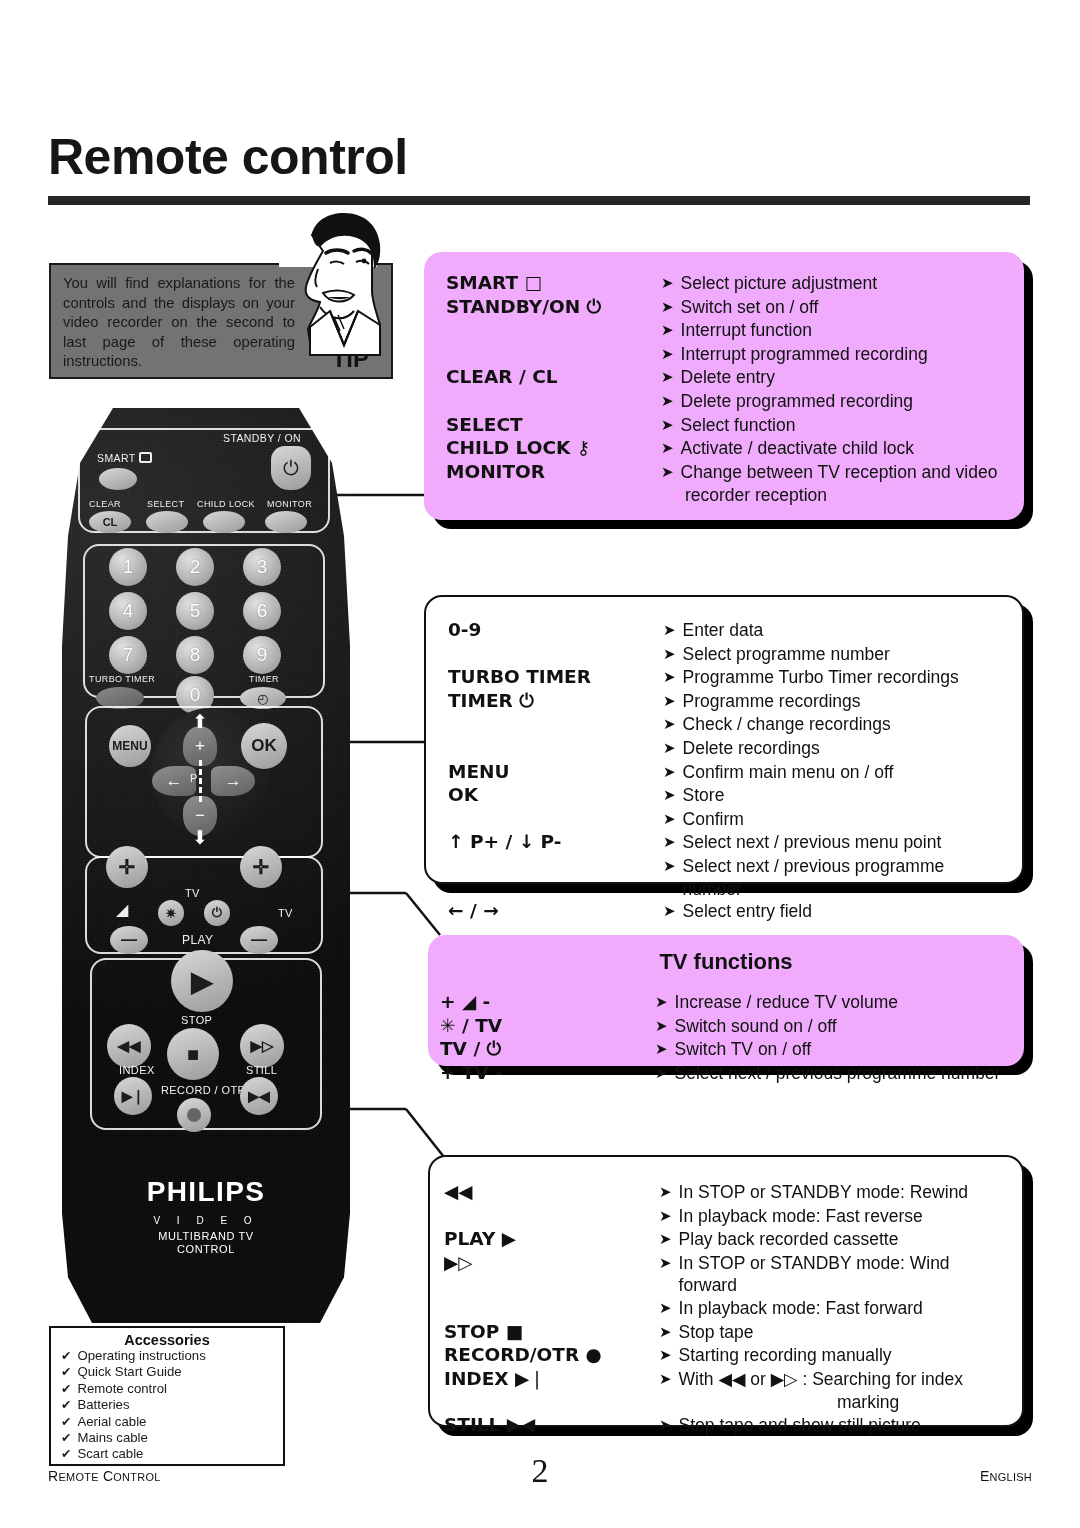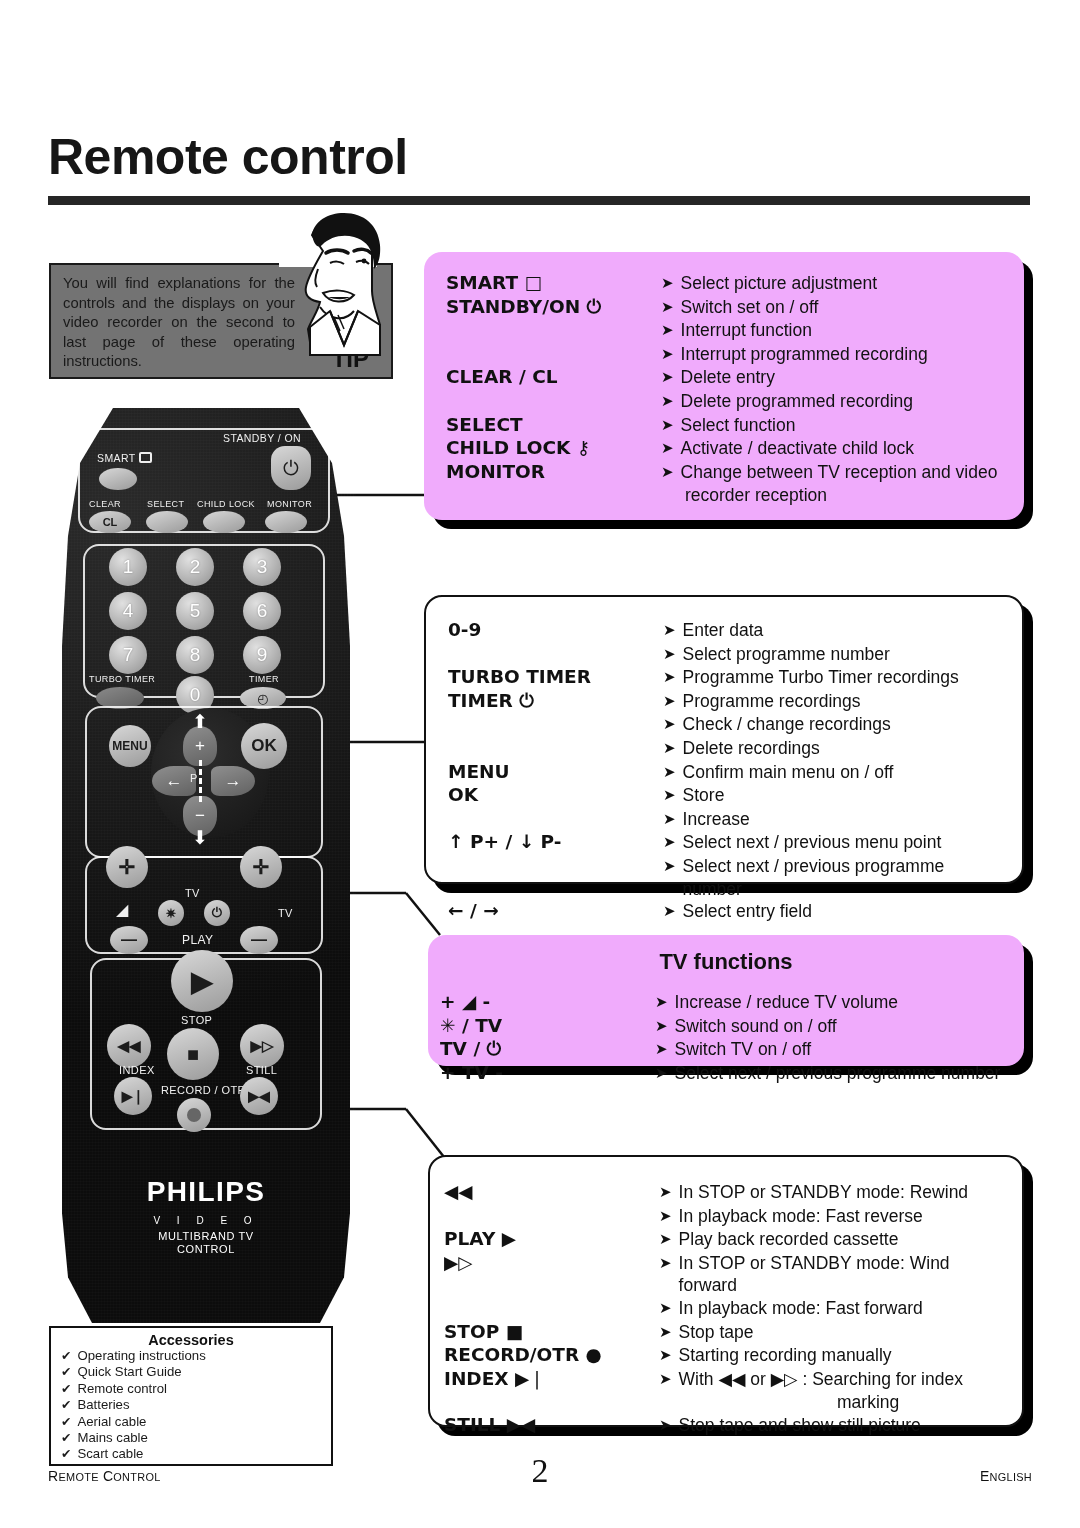--- a/index.html
+++ b/index.html
@@ -206,21 +206,21 @@
     color: #ffffff;
   }
   .brand .philips { font-size: 28px; font-weight: bold; letter-spacing: 1.4px; }
   .brand .video { font-size: 10px; letter-spacing: 7px; margin-top: 7px; }
   .brand .mbtv { font-size: 11px; letter-spacing: .6px; margin-top: 4px; line-height: 13px; }
 
   
   .acc-box {
     position: absolute;
     left: 49px; top: 1326px;
-    width: 284px; height: 140px;
+    width: 236px; height: 140px;
     border: 2px solid #111;
     background: #fff;
   }
   .acc-title {
     text-align: center;
     font-size: 14.5px;
     font-weight: bold;
     margin-top: 4px;
     color: #111;
   }
@@ -434,21 +434,21 @@
         <div class="desc">
           <span class="arrow glyph">➤</span>
           <span>Store</span>
         </div>
       </div>
 
       <div class="row">
         <div class="key glyph-b"></div>
         <div class="desc">
           <span class="arrow glyph">➤</span>
-          <span>Increase</span>
+          <span>Confirm</span>
         </div>
       </div>
 
       <div class="row">
         <div class="key glyph-b">↑ P+ / ↓ P-</div>
         <div class="desc">
           <span class="arrow glyph">➤</span>
           <span>Select next / previous menu point</span>
         </div>
       </div>

